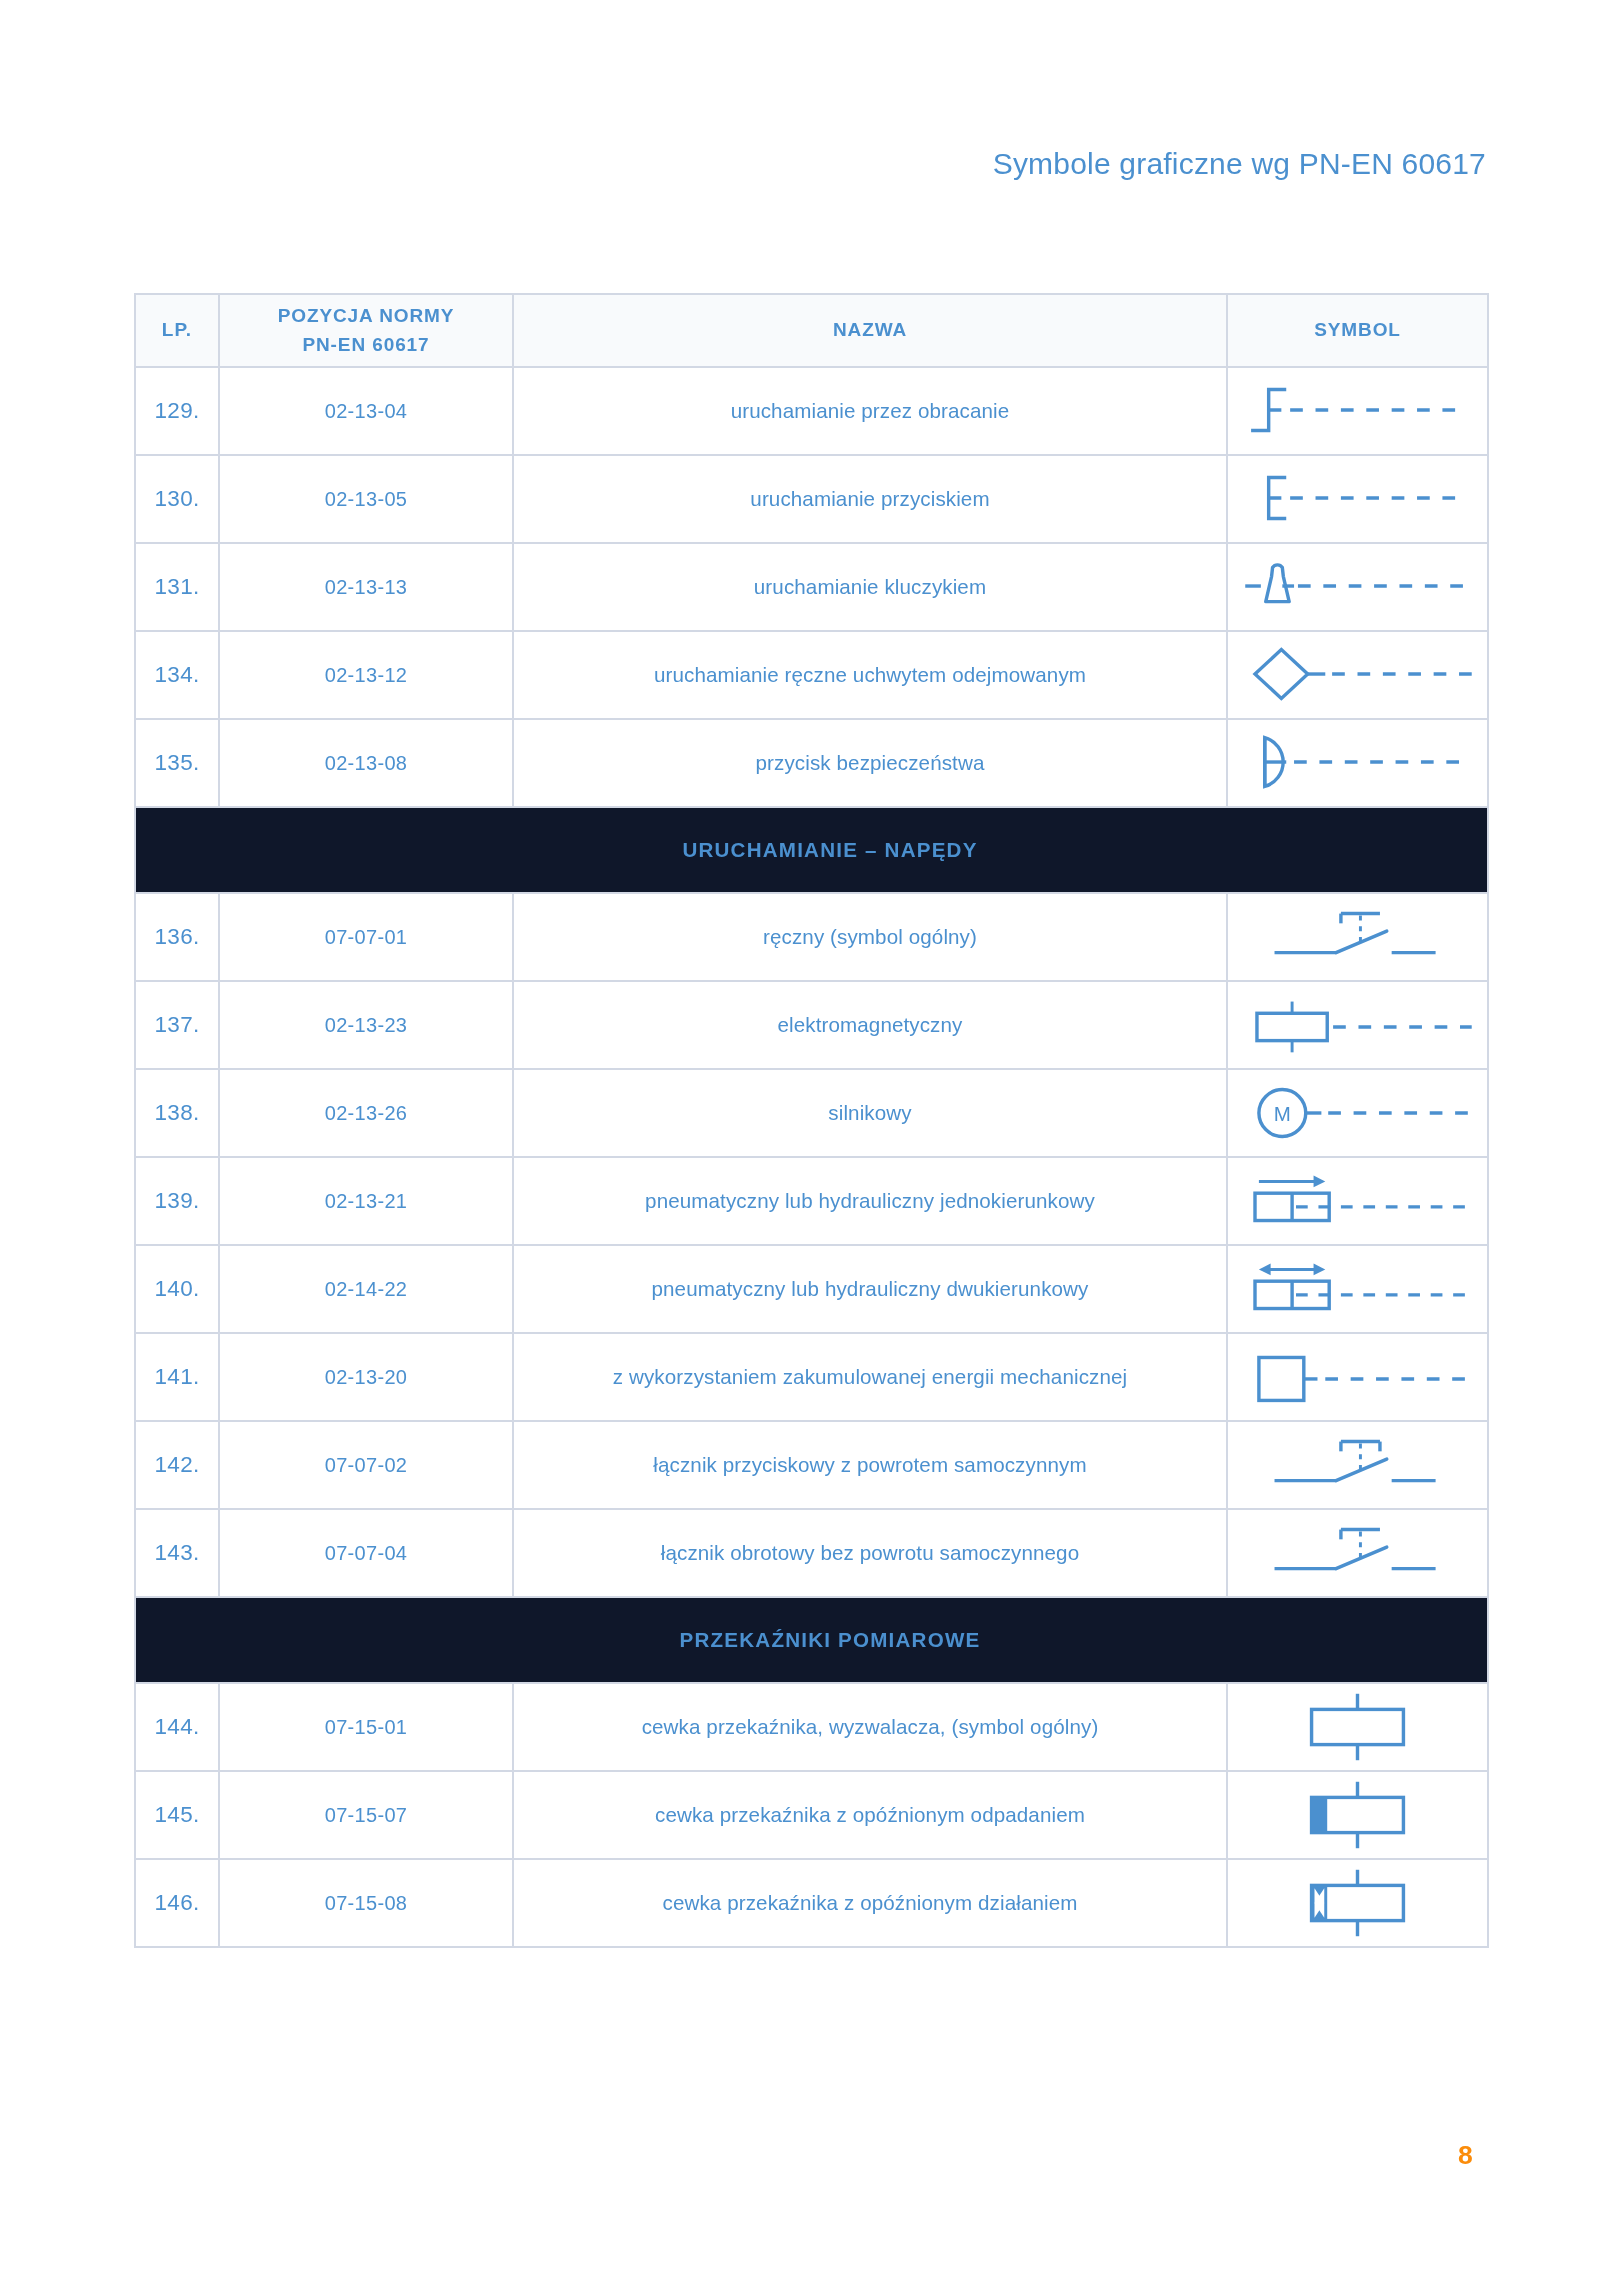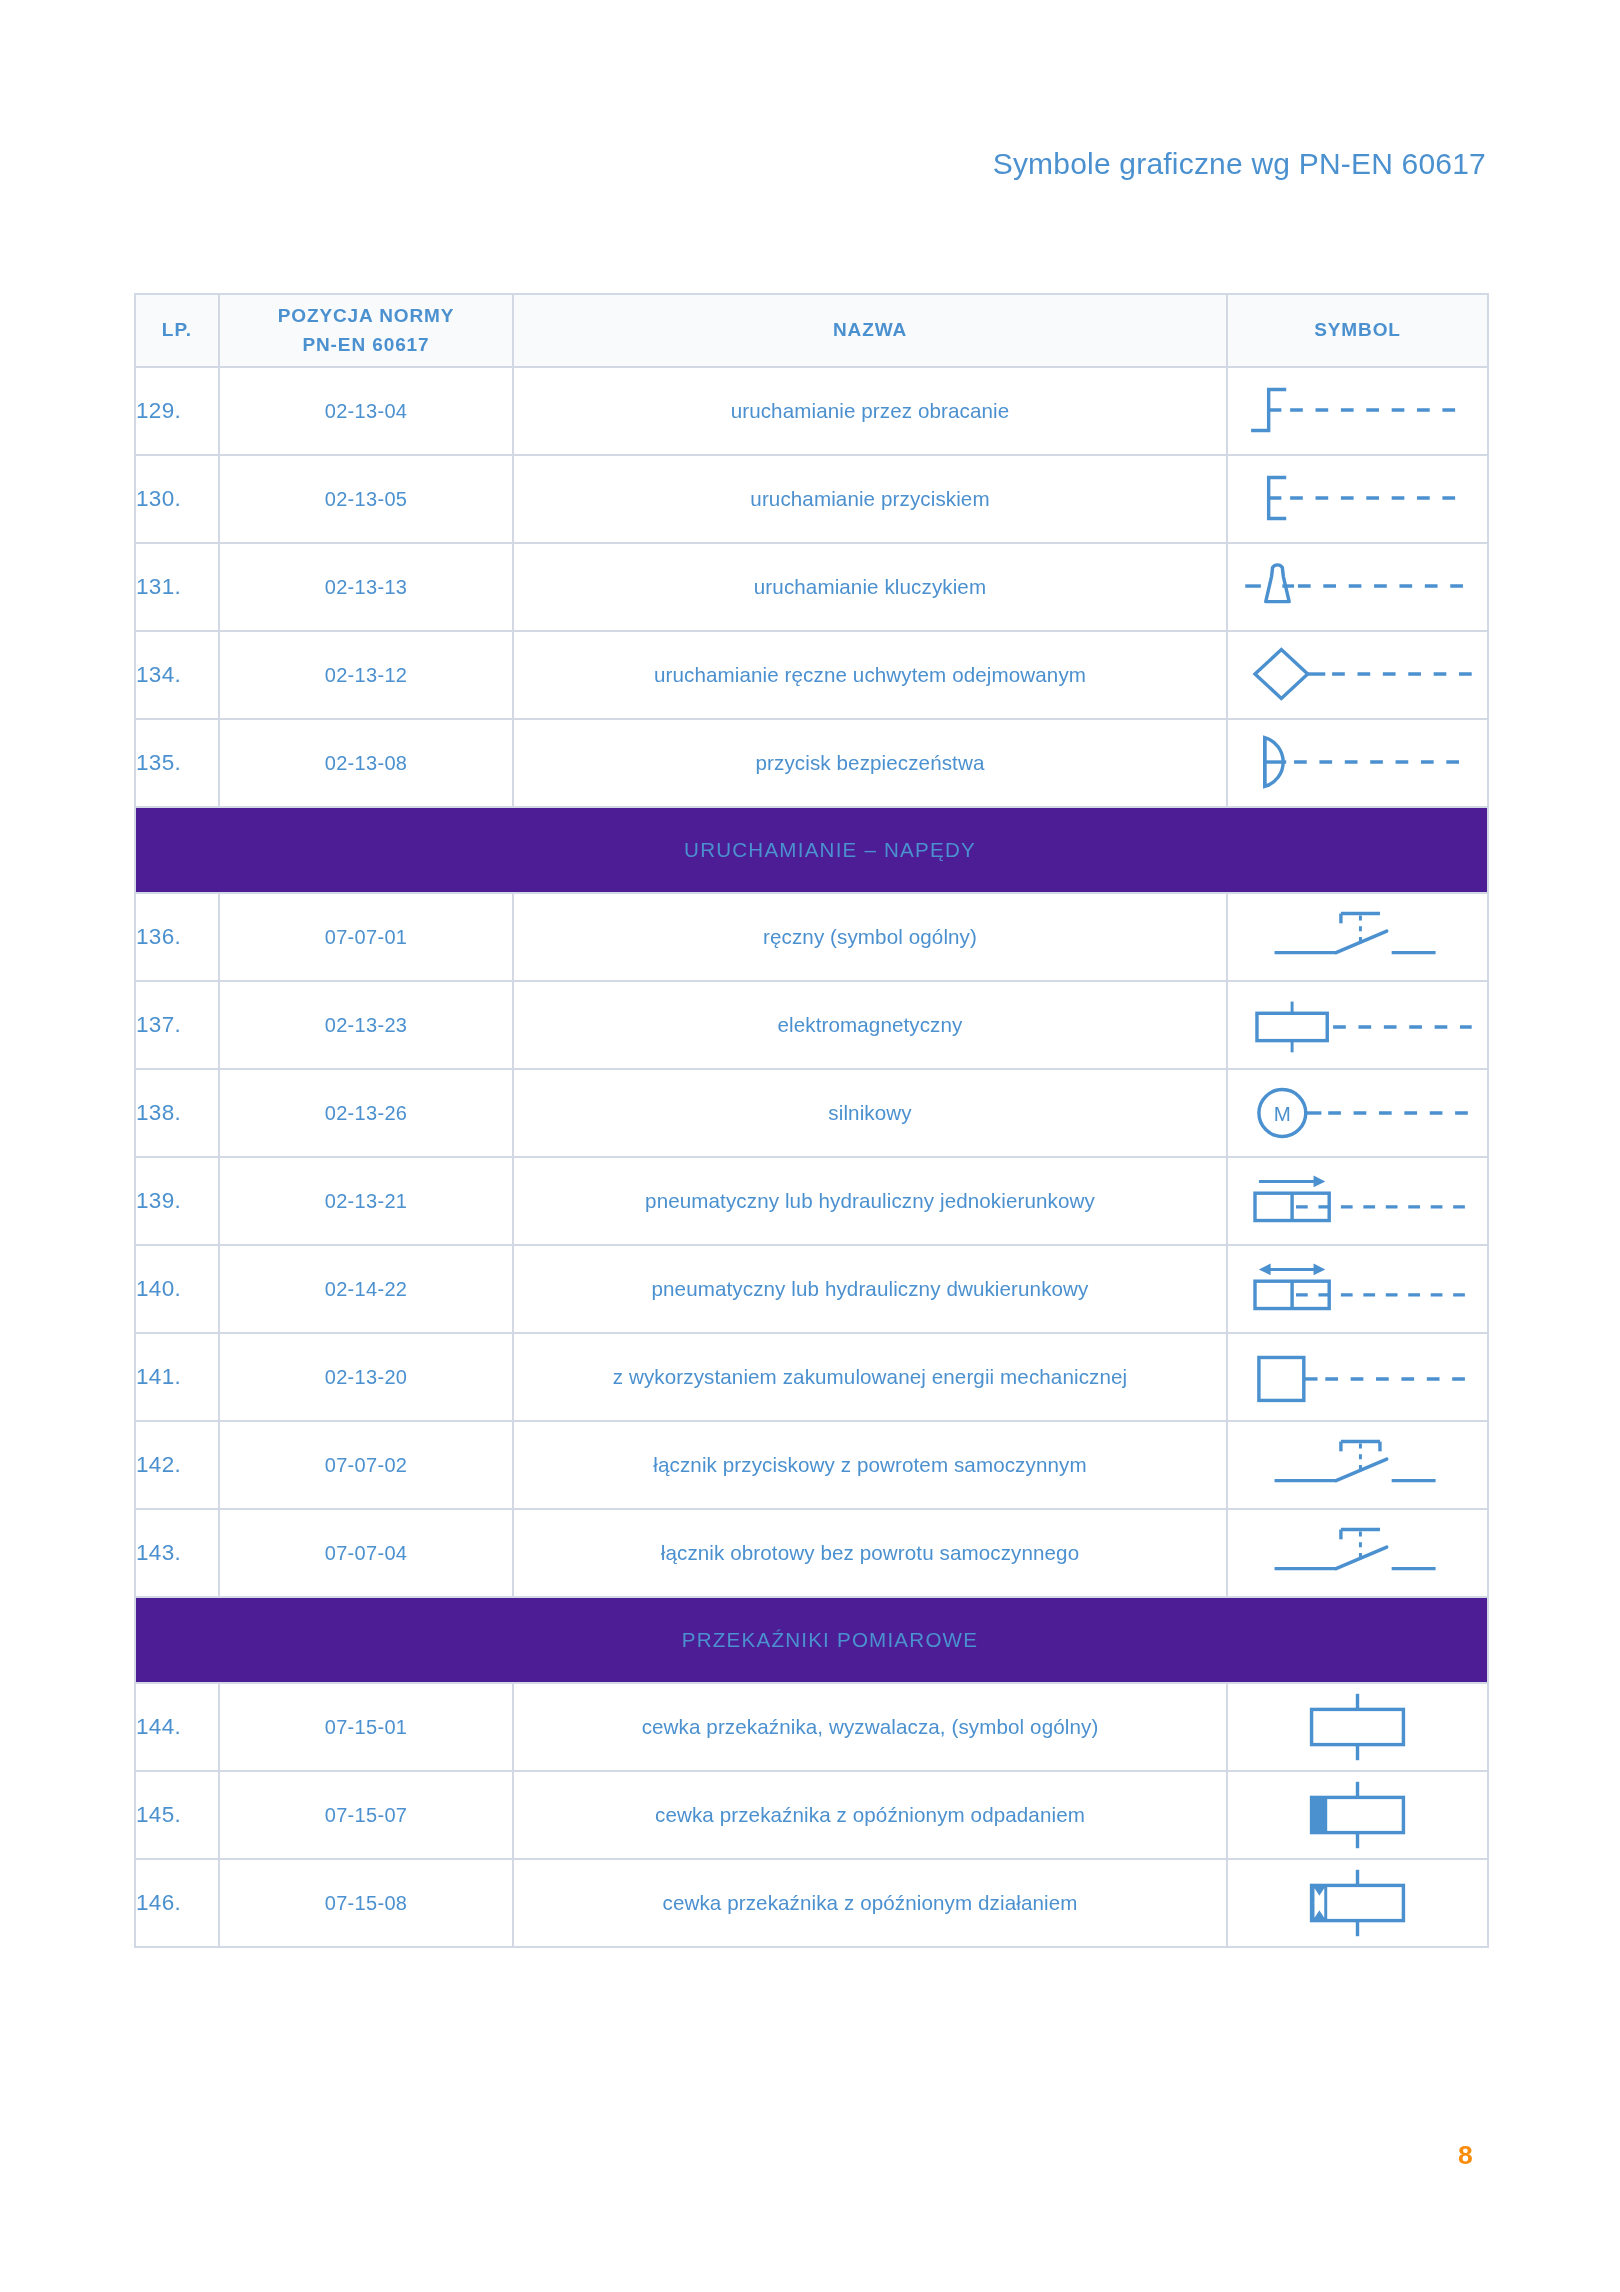--- a/index.html
+++ b/index.html
@@ -64,21 +64,21 @@
     text-align: center;
     line-height: 1.5;
   }
   thead th.lp-head { letter-spacing: 1.1px; }
 
   tbody td {
     height: 86px;
     background: #ffffff;
   }
   td.lp {
-    text-align: left;
+    text-align: center;
     color: #4b90cf;
     font-size: 22.5px;
     letter-spacing: 0.3px;
   }
   td.pos {
     text-align: center;
     color: #4b90cf;
     font-size: 20px;
     letter-spacing: 0.3px;
   }
@@ -89,25 +89,25 @@
     letter-spacing: 0.1px;
     text-align: center;
   }
   td.sym {
     text-align: center;
     padding: 0;
   }
   td.sym svg { display: block; margin: 0 auto; }
 
   tr.section td {
-    background: #4c1d95;
+    background: #0f172a;
     height: 84px;
     text-align: center;
     color: #4b90cf;
-    font-weight: 400;
+    font-weight: 700;
     font-size: 20.6px;
     letter-spacing: 1.2px;
     padding-left: 37px;
   }
 
   
   .page-number {
     position: absolute;
     top: 2140px;
     left: 1458px;

